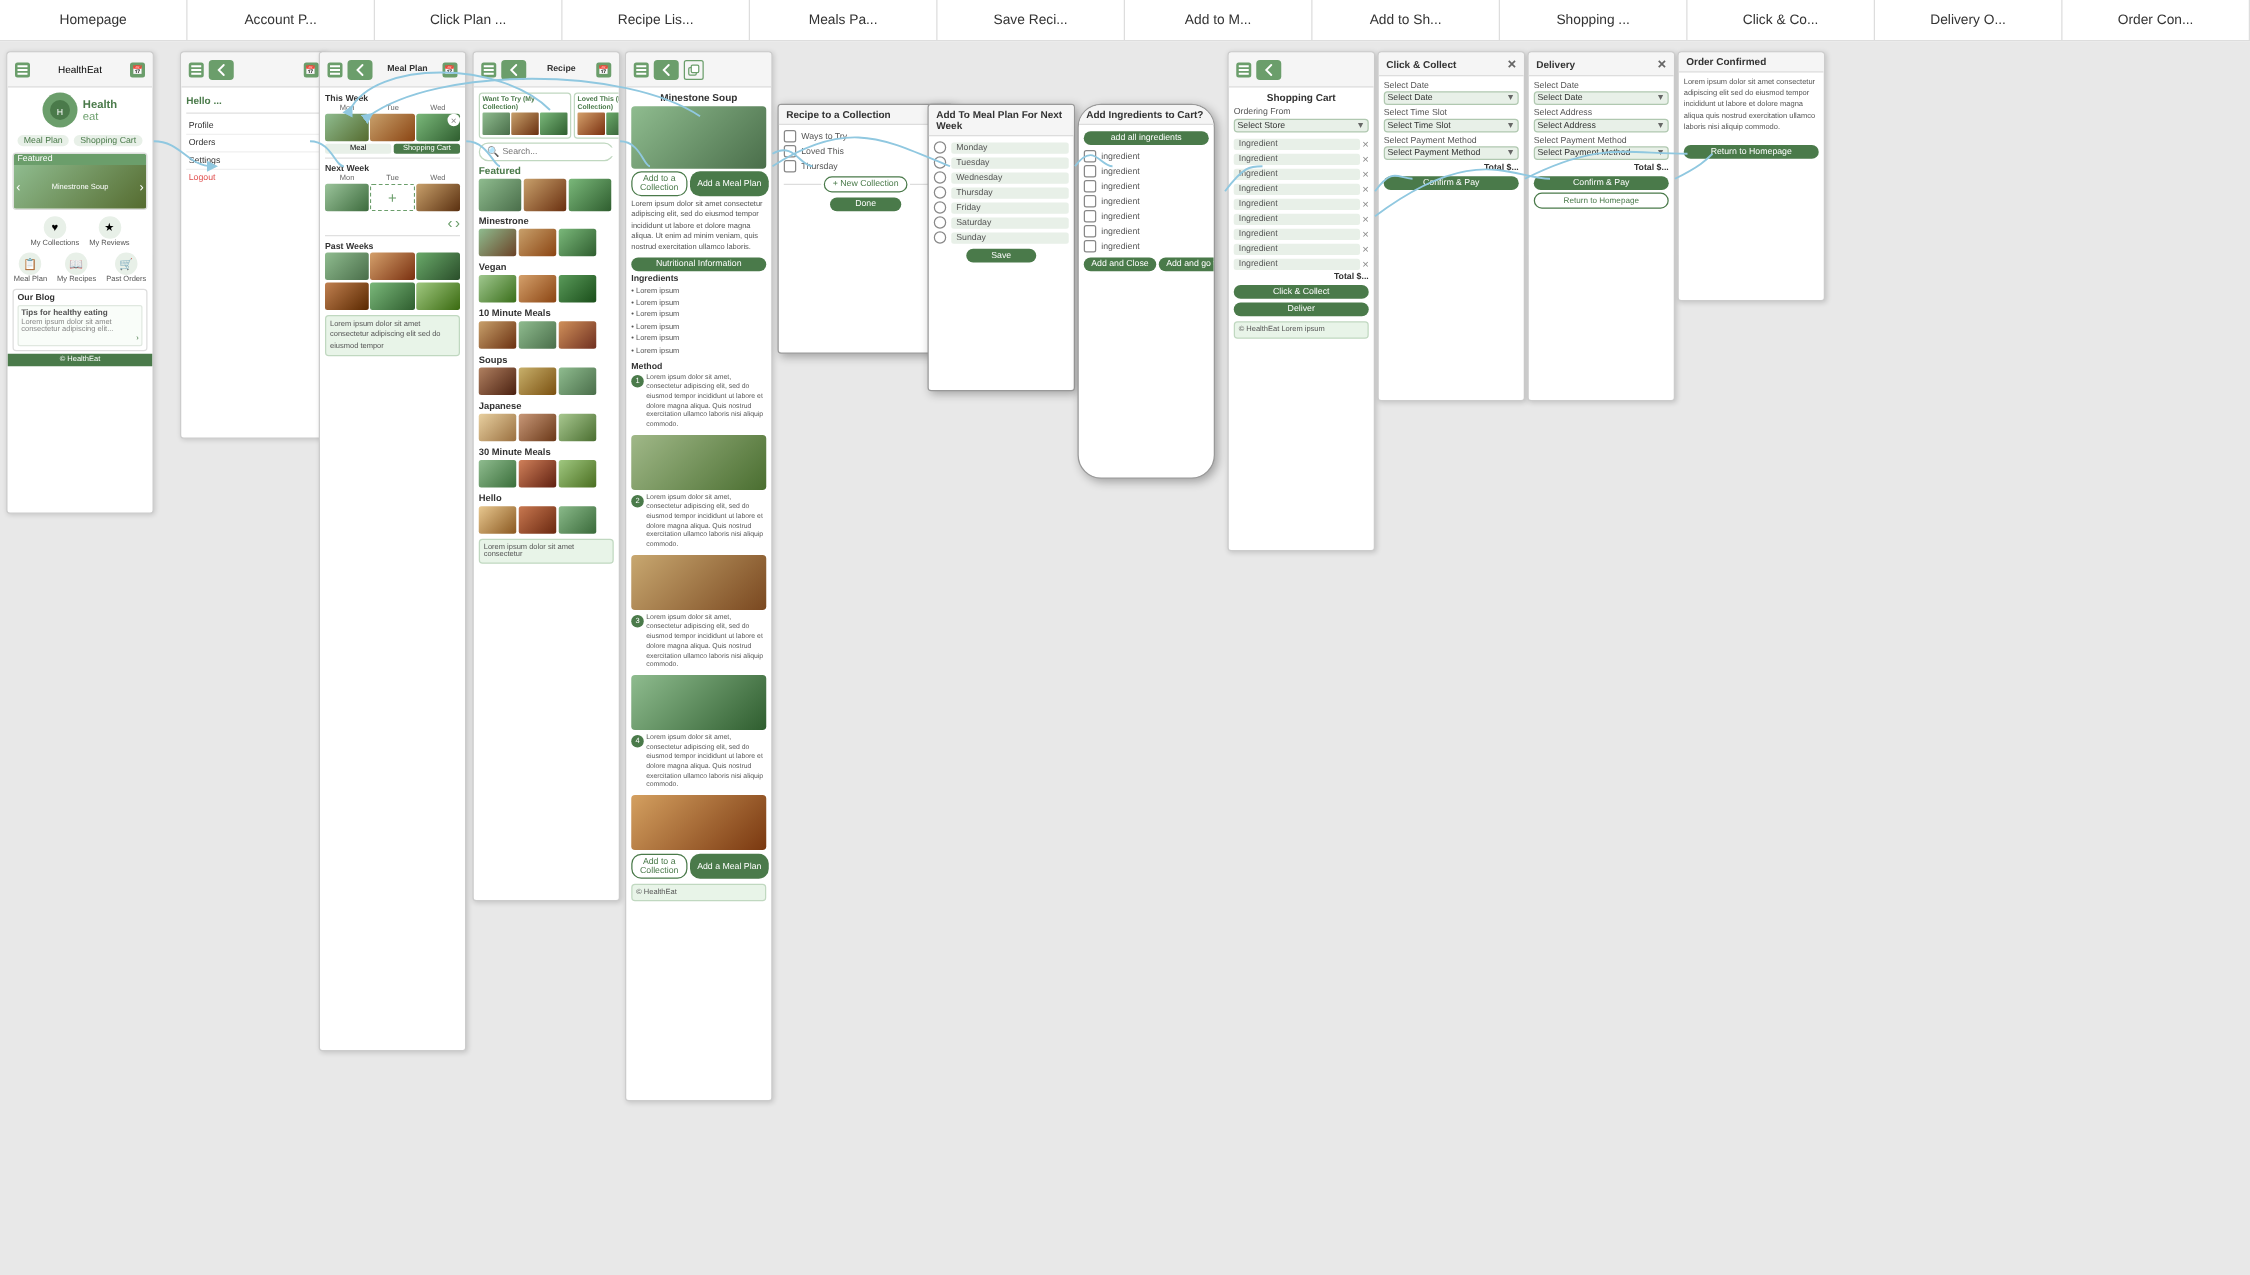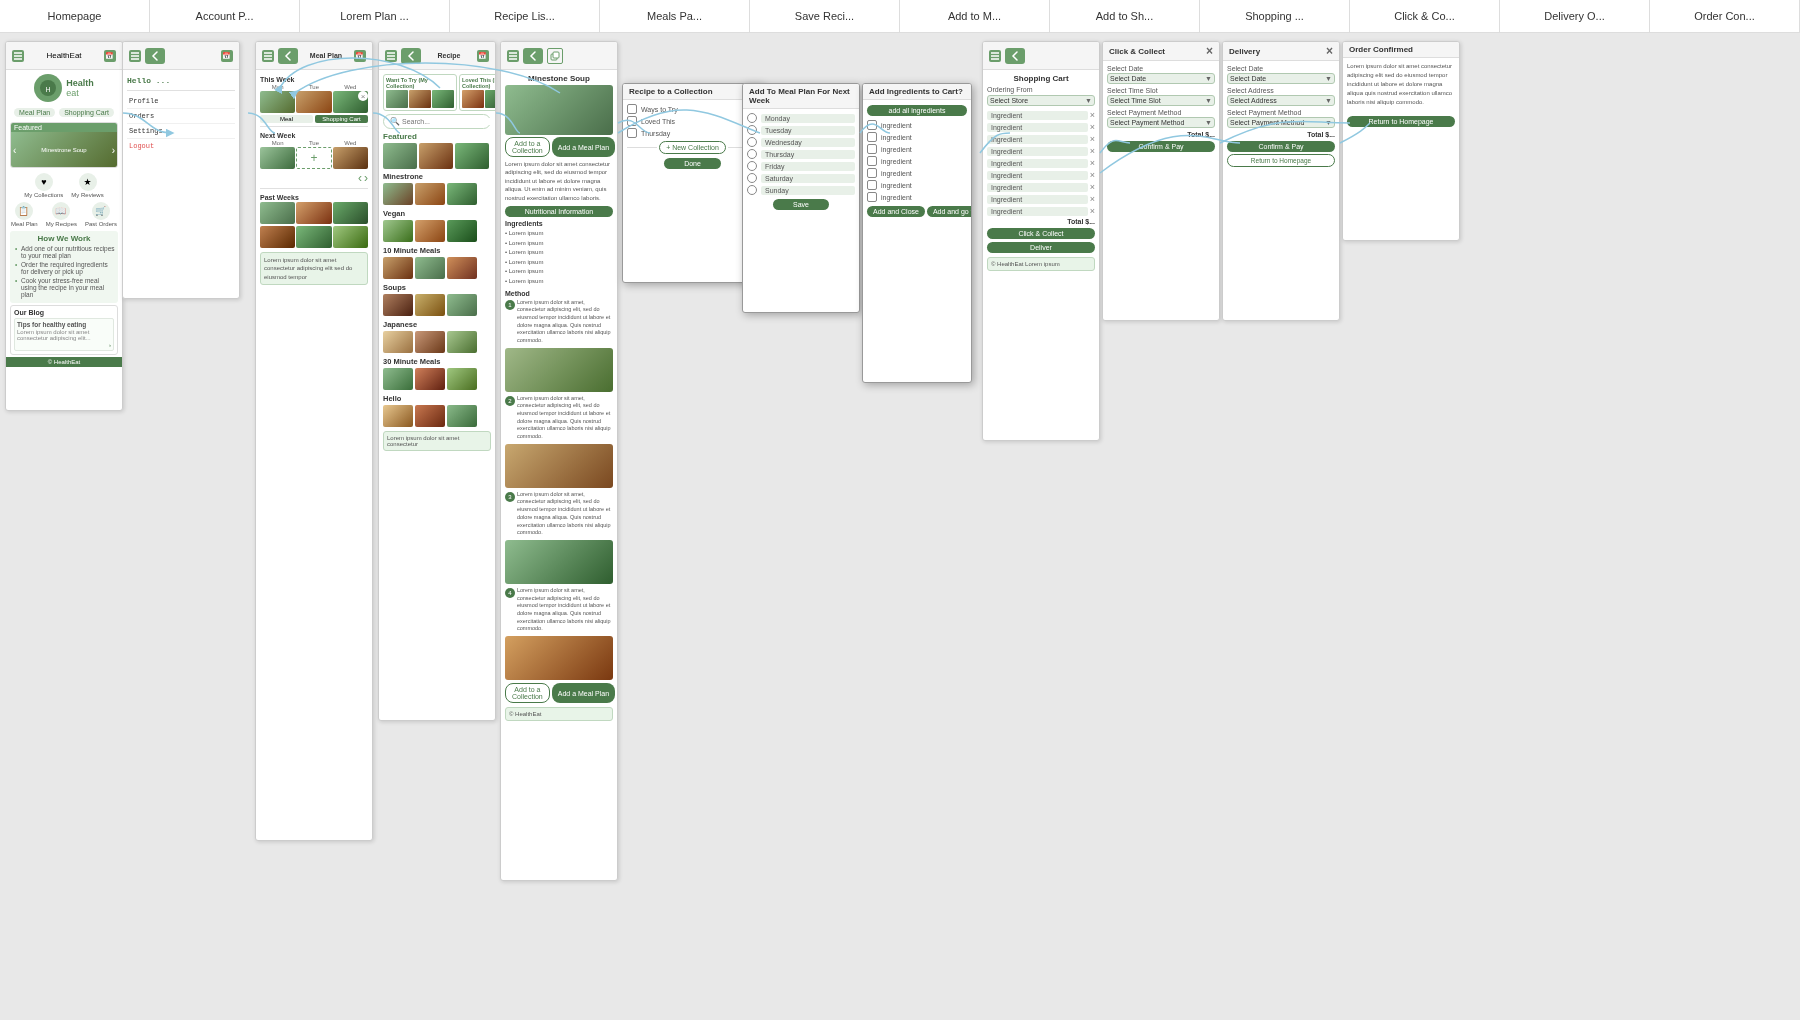--- a/index.html
+++ b/index.html
@@ -229,24 +229,23 @@
       background: #4a7a4a;
       color: #fff;
       font-size: 6px;
       text-align: center;
       padding: 2px;
       margin-top: 2px;
     }
 
     
     .account-panel {
-      left: 122px;
+      left: 144px;
       width: 118px;
-      height: 258px;
-      font-family: Liberation Mono, monospace;
+      height: 310px;
     }
 
     
     .mealplan-panel {
       left: 255px;
       width: 118px;
       height: 800px;
     }
 
     
@@ -278,20 +277,21 @@
       height: 230px;
       top: 50px;
     }
 
     
     .addshopping-panel {
       left: 862px;
       width: 110px;
       height: 300px;
       top: 50px;
+      border-radius: 19px;
     }
 
     
     .shoppingcart-panel {
       left: 982px;
       width: 118px;
       height: 400px;
       top: 8px;
     }
 
@@ -537,21 +537,21 @@
       cursor: pointer;
       line-height: 1;
     }
   </style>
 </head>
 <body>
 
 <div class="top-nav">
   <div class="nav-tab">Homepage</div>
   <div class="nav-tab">Account P...</div>
-  <div class="nav-tab">Lorem Plan ...</div>
+  <div class="nav-tab">Click Plan ...</div>
   <div class="nav-tab">Recipe Lis...</div>
   <div class="nav-tab">Meals Pa...</div>
   <div class="nav-tab">Save Reci...</div>
   <div class="nav-tab">Add to M...</div>
   <div class="nav-tab">Add to Sh...</div>
   <div class="nav-tab">Shopping ...</div>
   <div class="nav-tab">Click &amp; Co...</div>
   <div class="nav-tab">Delivery O...</div>
   <div class="nav-tab">Order Con...</div>
 </div>
@@ -659,26 +659,20 @@
       <div class="hp-icon-item">
         <div class="hp-icon-circle" style="font-size:9px;">📖</div>
         <div class="hp-icon-label">My Recipes</div>
       </div>
       <div class="hp-icon-item">
         <div class="hp-icon-circle" style="font-size:9px;">🛒</div>
         <div class="hp-icon-label">Past Orders</div>
       </div>
     </div>
 
-    <div class="hp-howworks">
-      <div class="hp-howworks-title">How We Work</div>
-      <div class="hp-howworks-item">Add one of our nutritious recipes to your meal plan</div>
-      <div class="hp-howworks-item">Order the required ingredients for delivery or pick up</div>
-      <div class="hp-howworks-item">Cook your stress-free meal using the recipe in your meal plan</div>
-    </div>
 
     <div class="hp-blog">
       <div class="hp-blog-title">Our Blog</div>
       <div class="hp-blog-card">
         <div style="font-size:6.5px; font-weight:bold;">Tips for healthy eating</div>
         <div style="font-size:6px; color:#888; margin-top:1px;">Lorem ipsum dolor sit amet consectetur adipiscing elit...</div>
         <div style="font-size:6px; color:#4a7a4a; margin-top:1px; text-align:right; cursor:pointer;">›</div>
       </div>
     </div>
 

